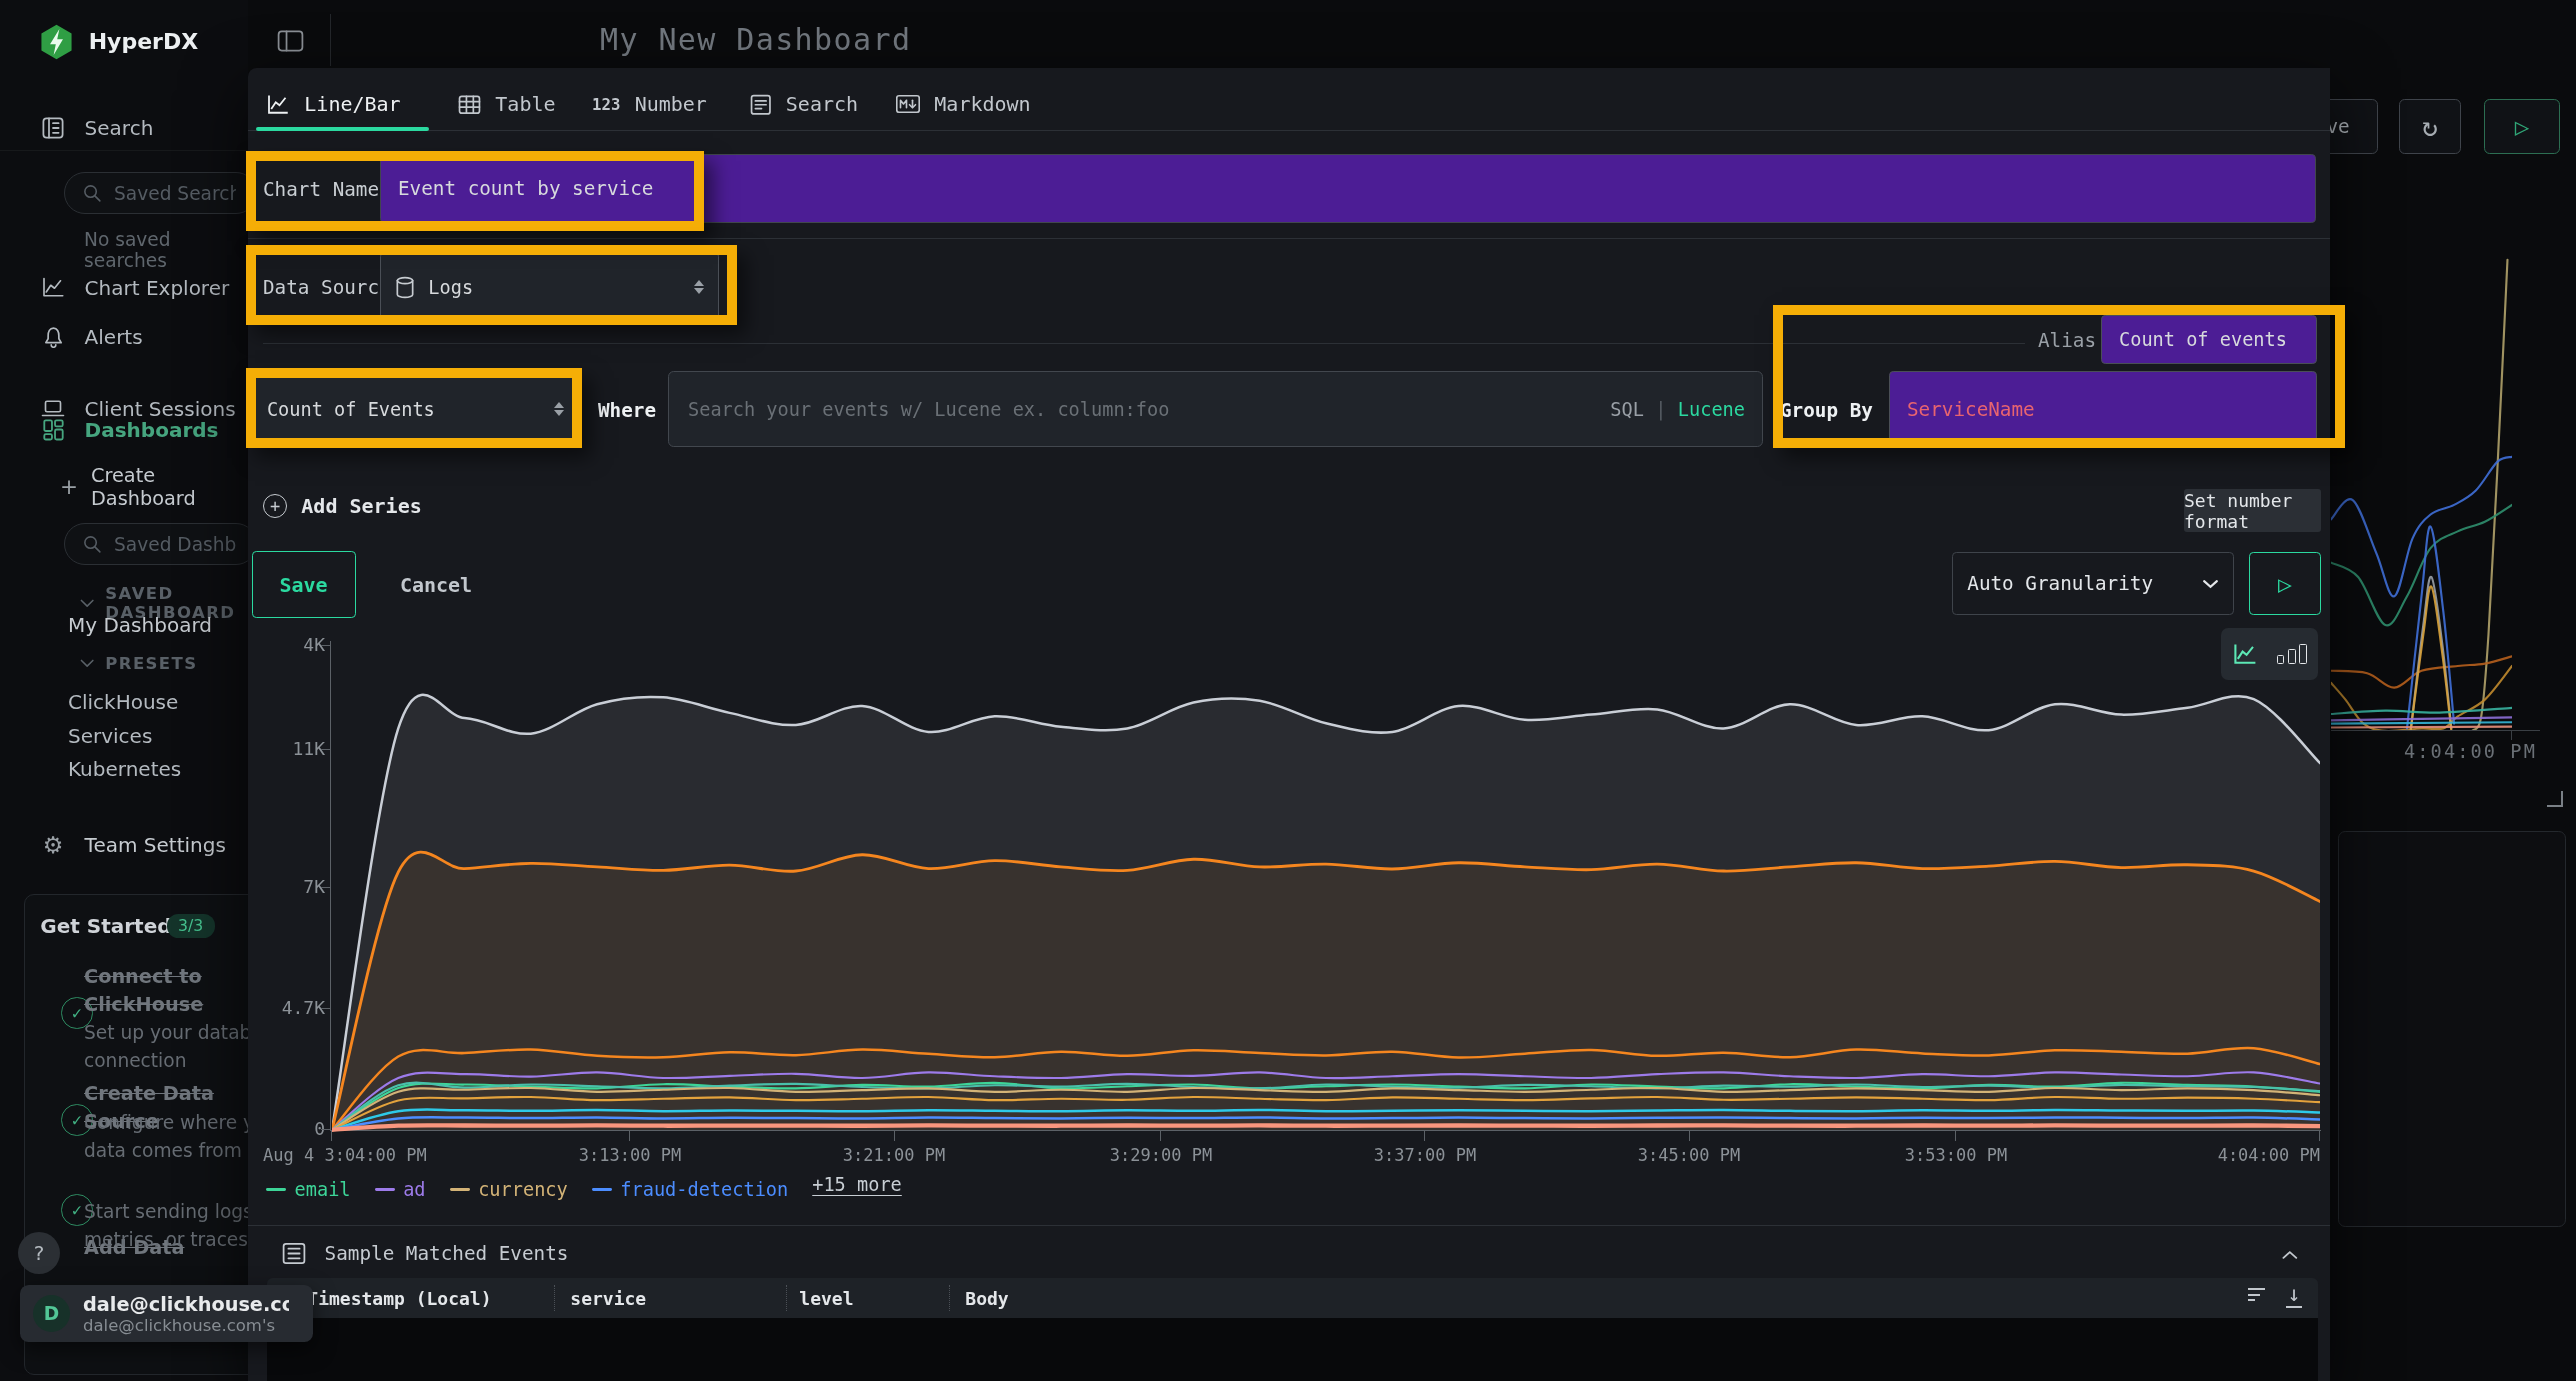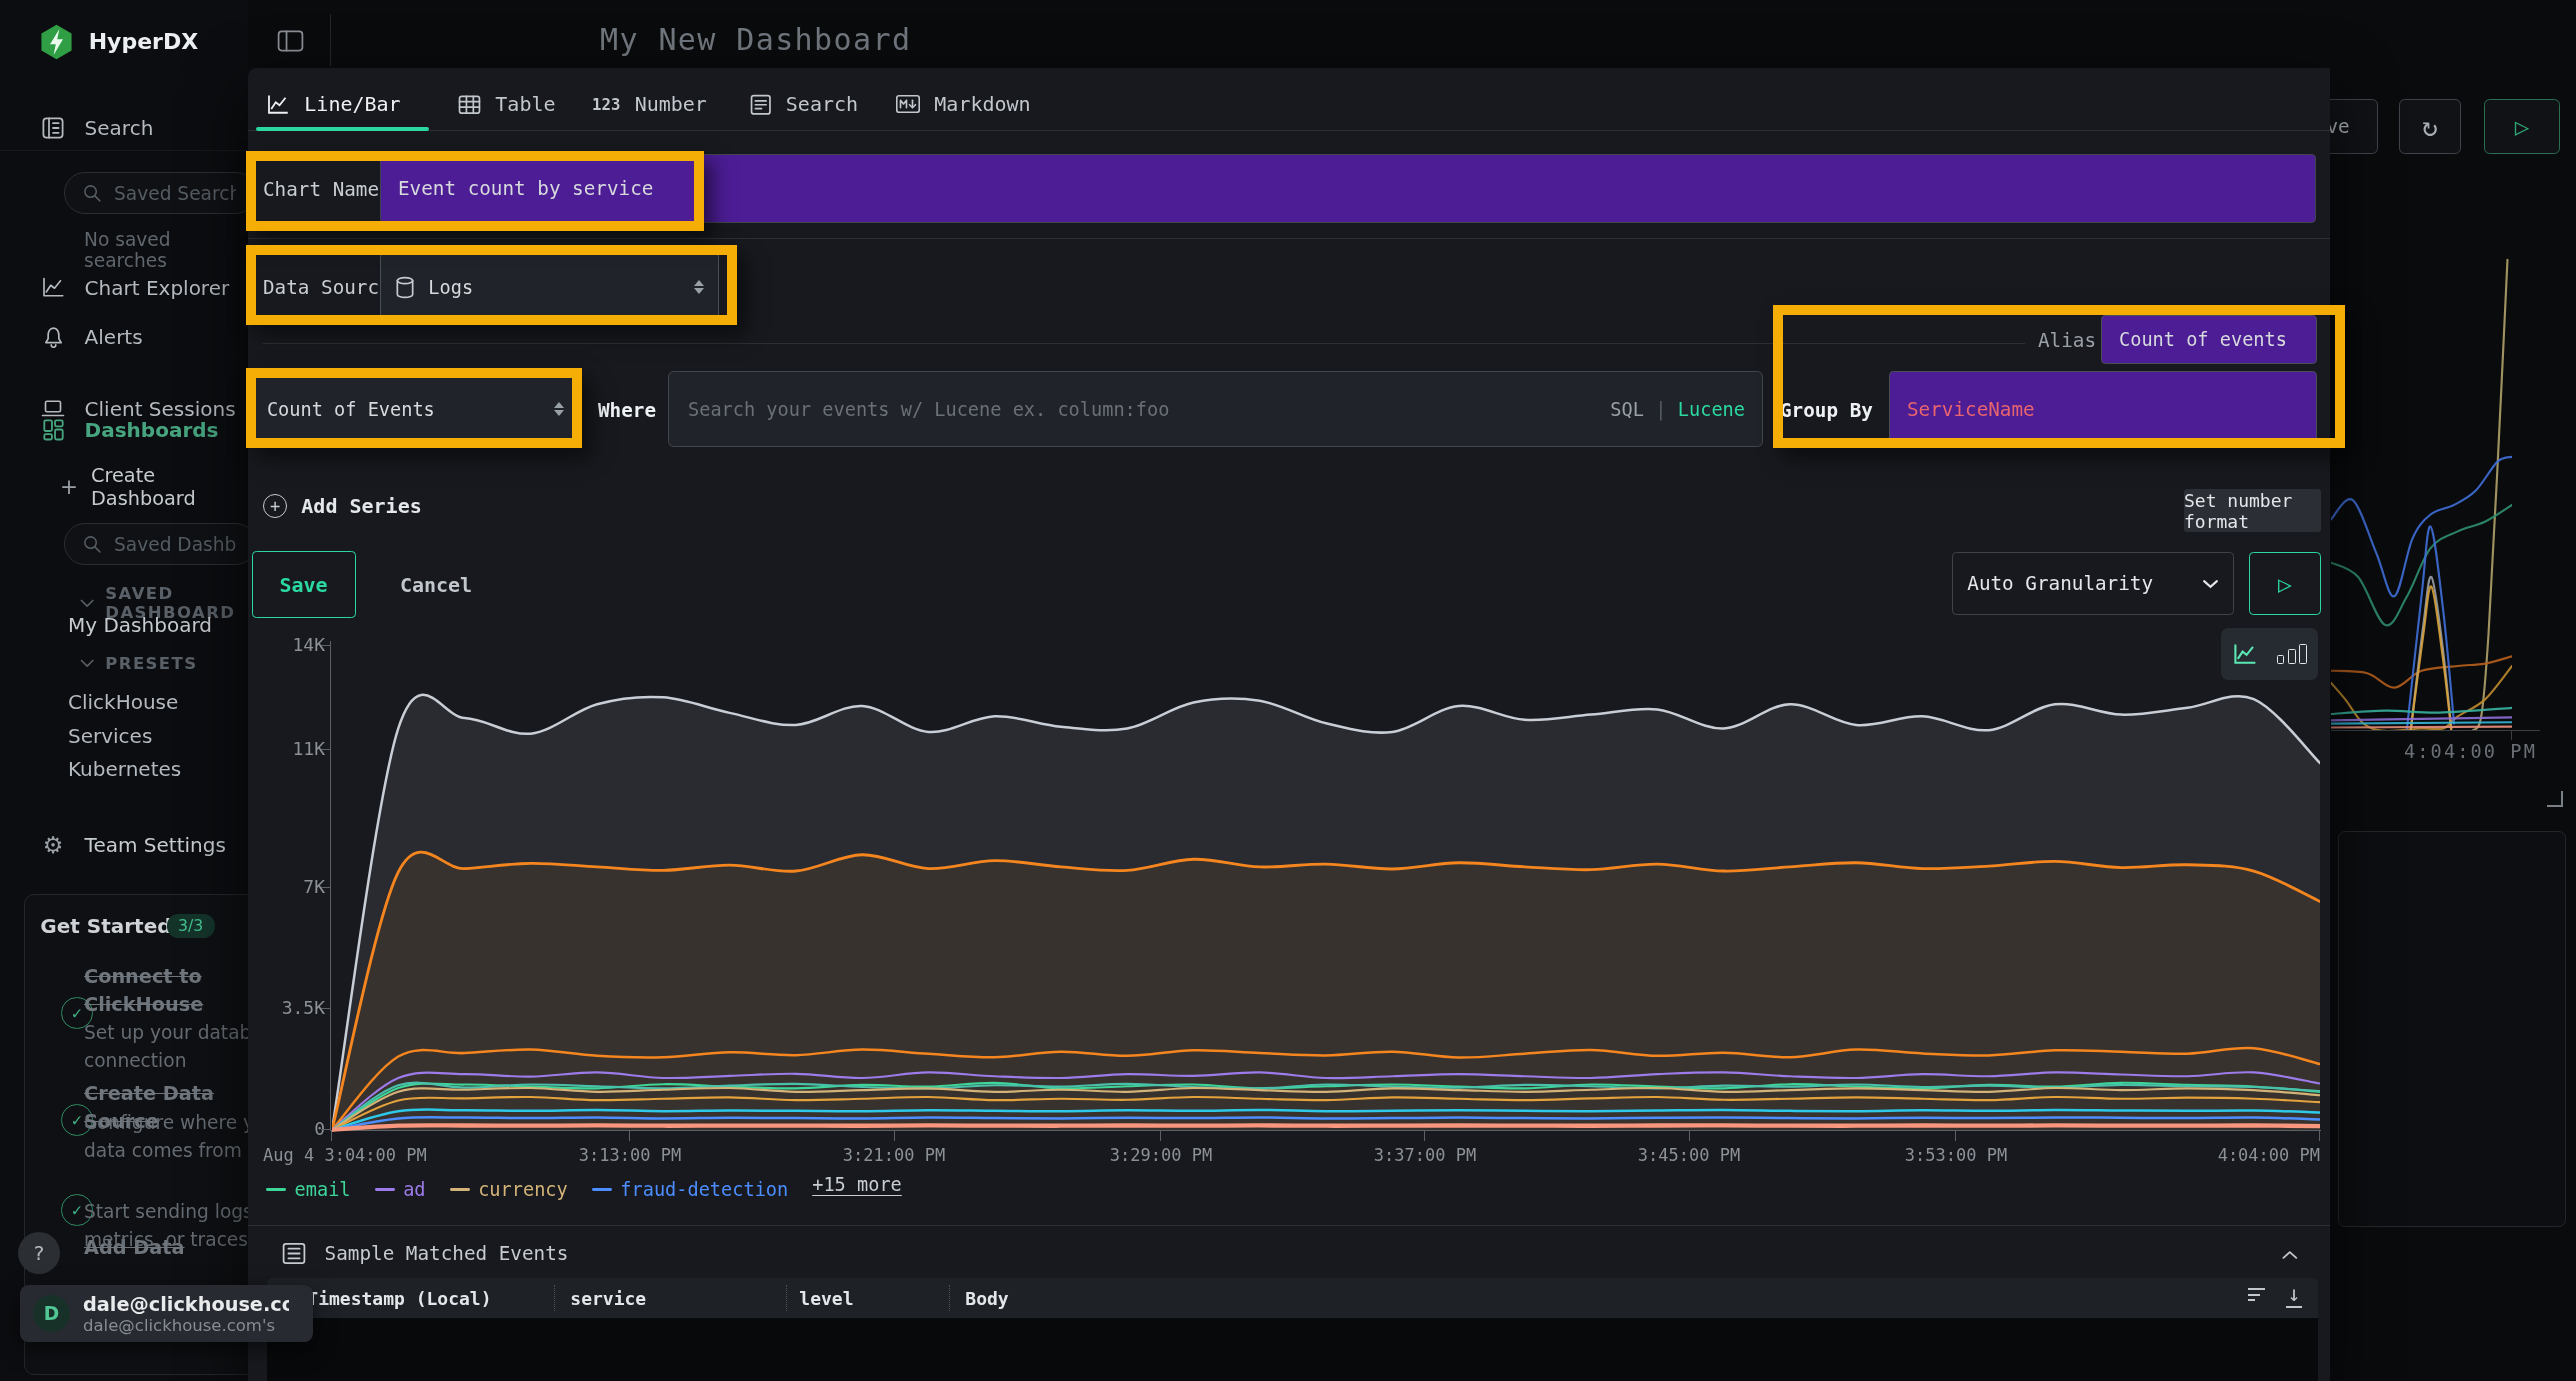--- a/index.html
+++ b/index.html
@@ -428,27 +428,27 @@
         <i style="width:5.7px;height:13px;border:1.4px solid #e4e7ea;border-radius:1.4px;display:block;"></i>
         <i style="width:5.7px;height:18.6px;border:1.4px solid #e4e7ea;border-radius:1.4px;display:block;"></i>
       </span>
     </div>
 
     <div class="abs" style="left:82px;top:573px;width:1.4px;height:490px;background:#5c6167;"></div>
     <div class="abs" style="left:82px;top:1062px;width:1991px;height:1.4px;background:#5c6167;"></div>
     <div class="abs" id="y-ticks" style="left:0;top:0;">
         <div class="ylab" style="top: 1050px;">0</div>
         <div class="tickY" style="left: 73px; top: 1061px;"></div>
-        <div class="ylab" style="top: 929px;">3.5K</div>
+        <div class="ylab" style="top: 929px;">4.7K</div>
         <div class="tickY" style="left: 73px; top: 940px;"></div>
         <div class="ylab" style="top: 808px;">7K</div>
         <div class="tickY" style="left: 73px; top: 819px;"></div>
         <div class="ylab" style="top: 670px;">11K</div>
         <div class="tickY" style="left: 73px; top: 681px;"></div>
-        <div class="ylab" style="top: 566px;">14K</div>
+        <div class="ylab" style="top: 566px;">4K</div>
         <div class="tickY" style="left: 73px; top: 577px;"></div>
       </div>
     <div class="abs" id="x-ticks" style="left:0;top:0;">
         <div class="tickX" style="left: 83px; top: 1063px;"></div>
         <div class="xlab" style="top: 1077px; left: 15px;">Aug 4 3:04:00 PM</div>
         <div class="tickX" style="left: 381px; top: 1063px;"></div>
         <div class="xlab" style="top: 1077px; left: 382px; transform: translateX(-50%);">3:13:00 PM</div>
         <div class="tickX" style="left: 646px; top: 1063px;"></div>
         <div class="xlab" style="top: 1077px; left: 646px; transform: translateX(-50%);">3:21:00 PM</div>
         <div class="tickX" style="left: 912px; top: 1063px;"></div>

